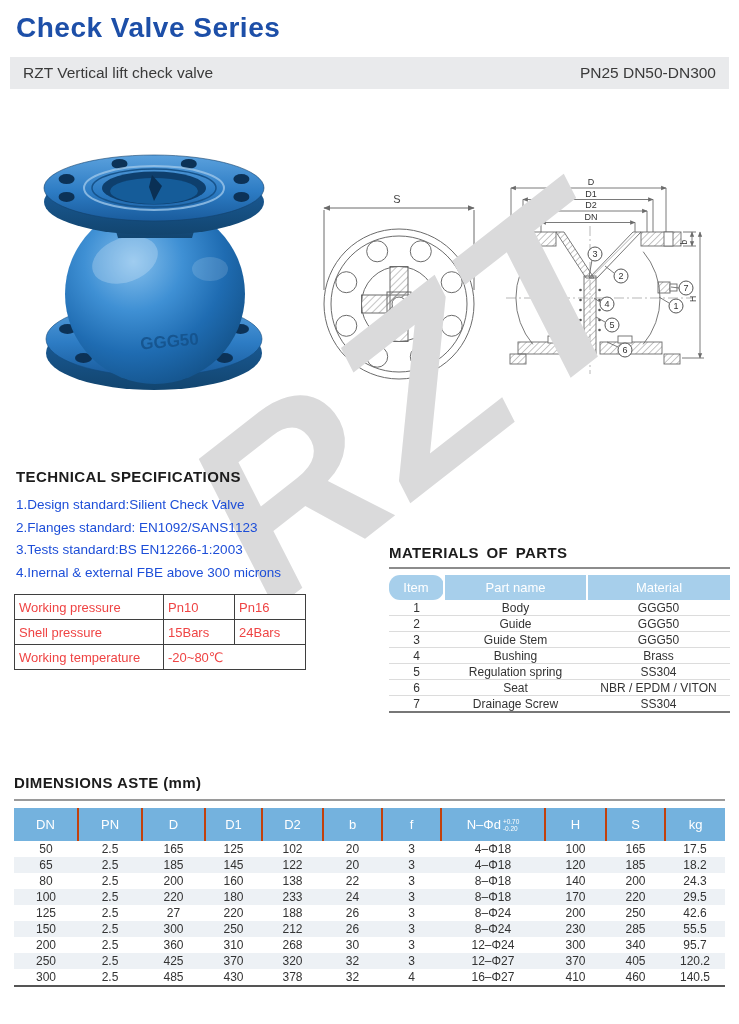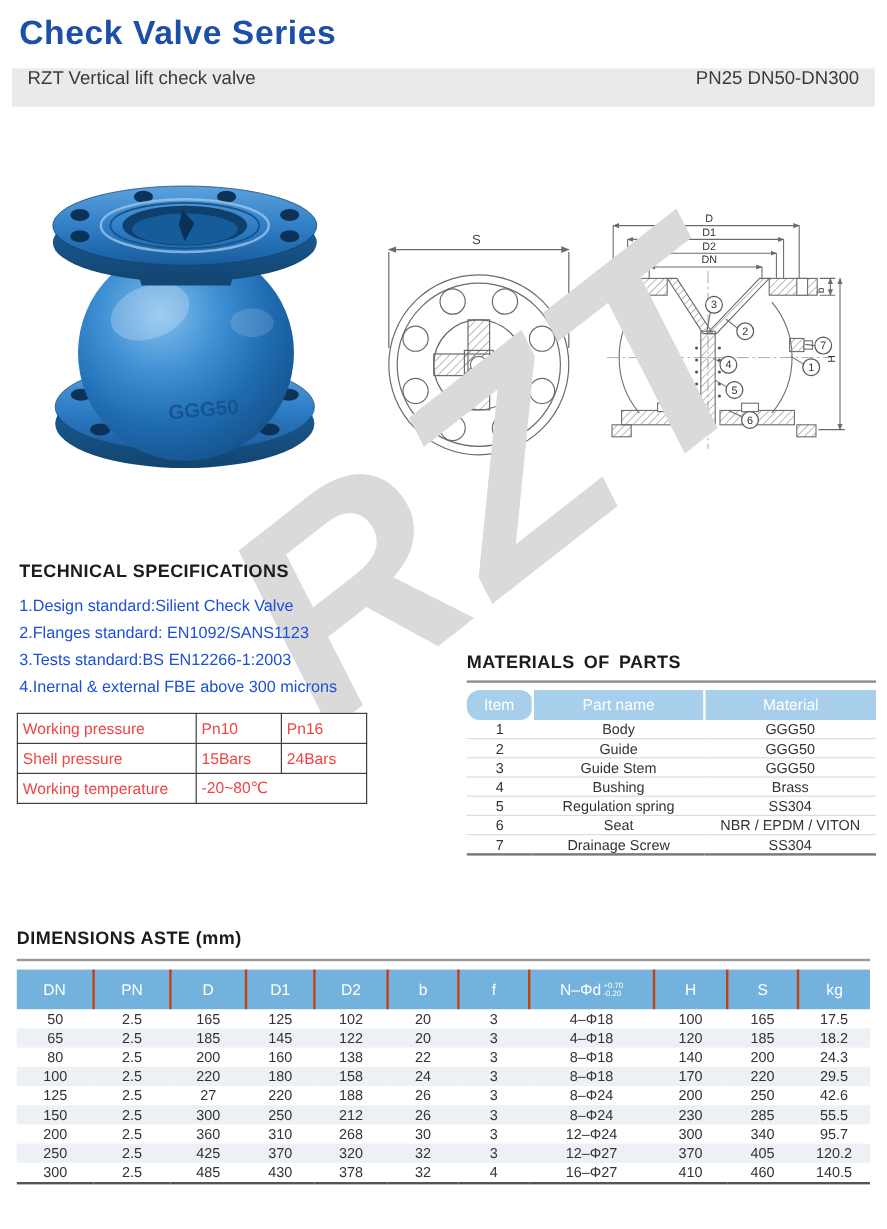--- a/index.html
+++ b/index.html
@@ -3,21 +3,21 @@
 <meta charset="utf-8">
 <style>
   html,body{margin:0;padding:0;background:#fff;}
   .page{position:relative;width:739px;height:1024px;background:#fff;overflow:hidden;
         font-family:"Liberation Sans","DejaVu Sans",sans-serif;color:#2f2f2f;}
 
   
   .title{position:absolute;left:16px;top:12px;font-size:28px;font-weight:bold;
          color:#1d4fa8;letter-spacing:.5px;z-index:6;}
   .band{position:absolute;left:10px;right:10px;top:57px;height:32px;background:#e9eaec;
-        display:flex;align-items:flex-start;justify-content:space-between;padding:0 13px;
+        display:flex;align-items:center;justify-content:space-between;padding:0 13px;
         box-sizing:border-box;font-size:15.5px;color:#3a3a3a;z-index:6;}
 
   
   .watermark{position:absolute;left:84px;top:160px;width:660px;height:470px;
              display:flex;align-items:center;justify-content:center;
              transform:rotate(-38deg);font-size:240px;font-weight:bold;font-style:italic;
              color:#dadadb;letter-spacing:8px;z-index:2;pointer-events:none;}
 
   
   .photo{position:absolute;left:22px;top:142px;z-index:1;}
@@ -446,21 +446,21 @@
             <td>8–Φ18</td>
             <td>140</td>
             <td>200</td>
             <td>24.3</td>
           </tr>
           <tr class="alt">
             <td>100</td>
             <td>2.5</td>
             <td>220</td>
             <td>180</td>
-            <td>158</td>
+            <td>233</td>
             <td>24</td>
             <td>3</td>
             <td>8–Φ18</td>
             <td>170</td>
             <td>220</td>
             <td>29.5</td>
           </tr>
           <tr>
             <td>125</td>
             <td>2.5</td>

